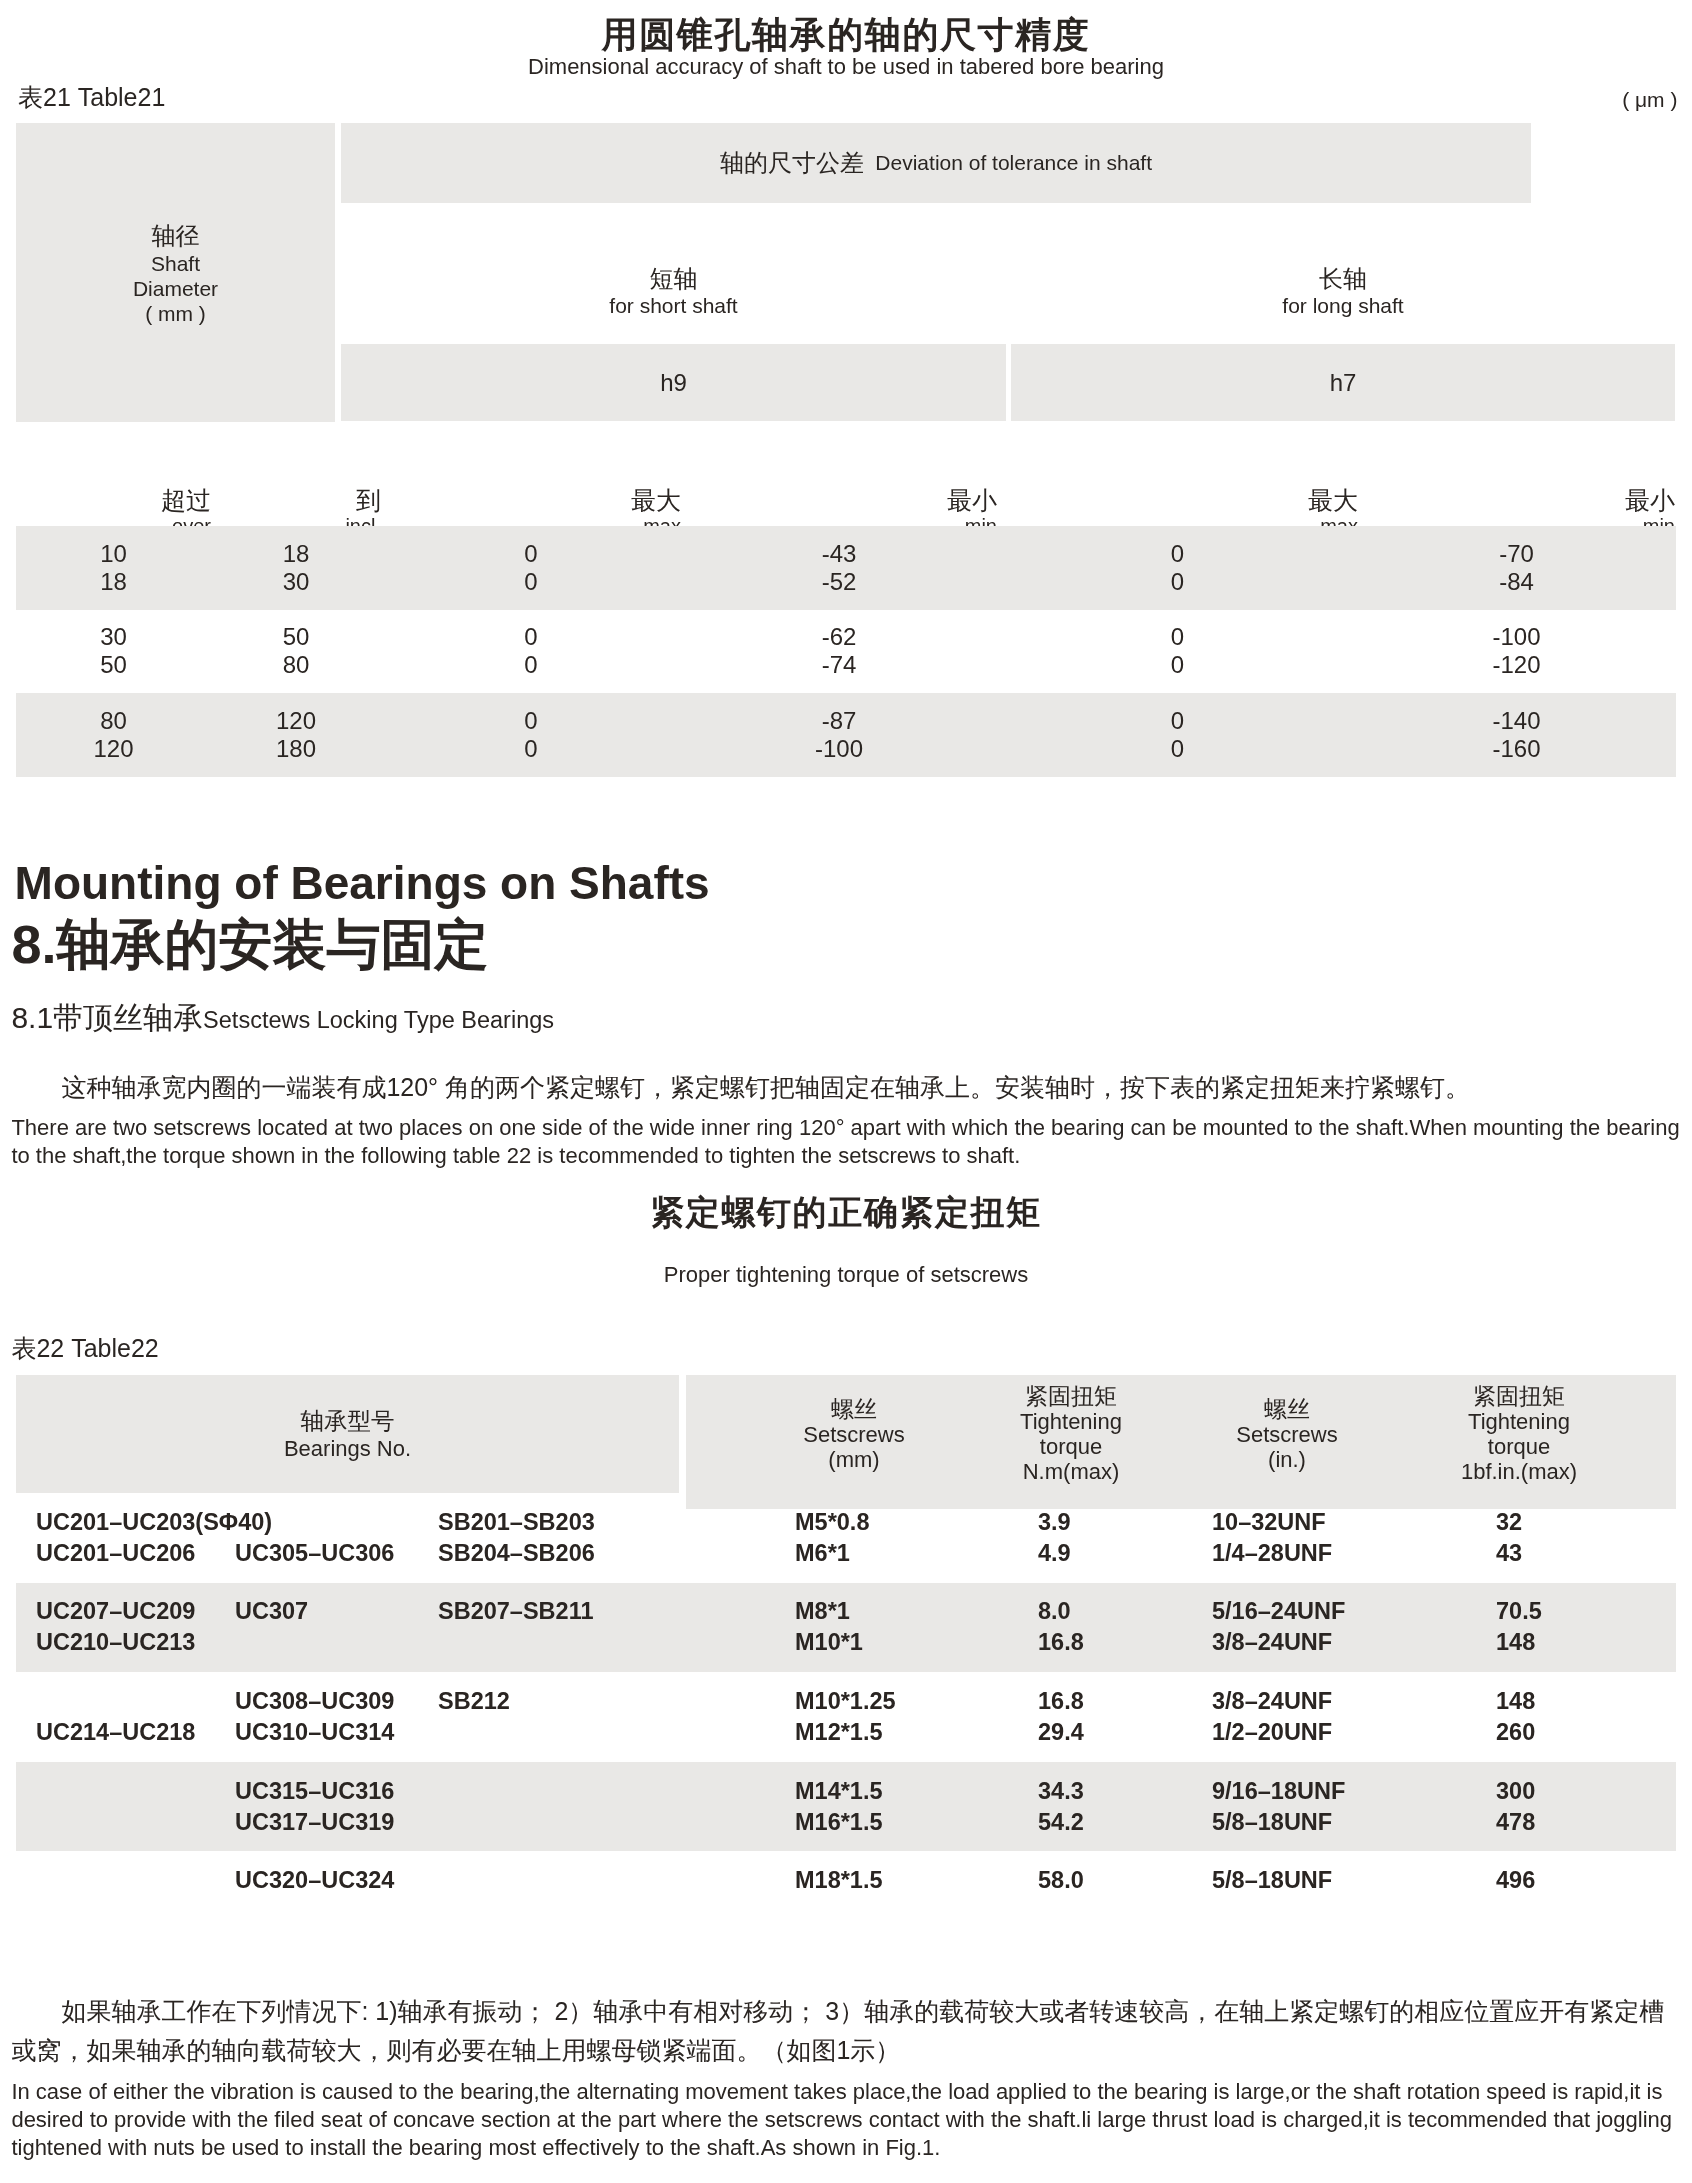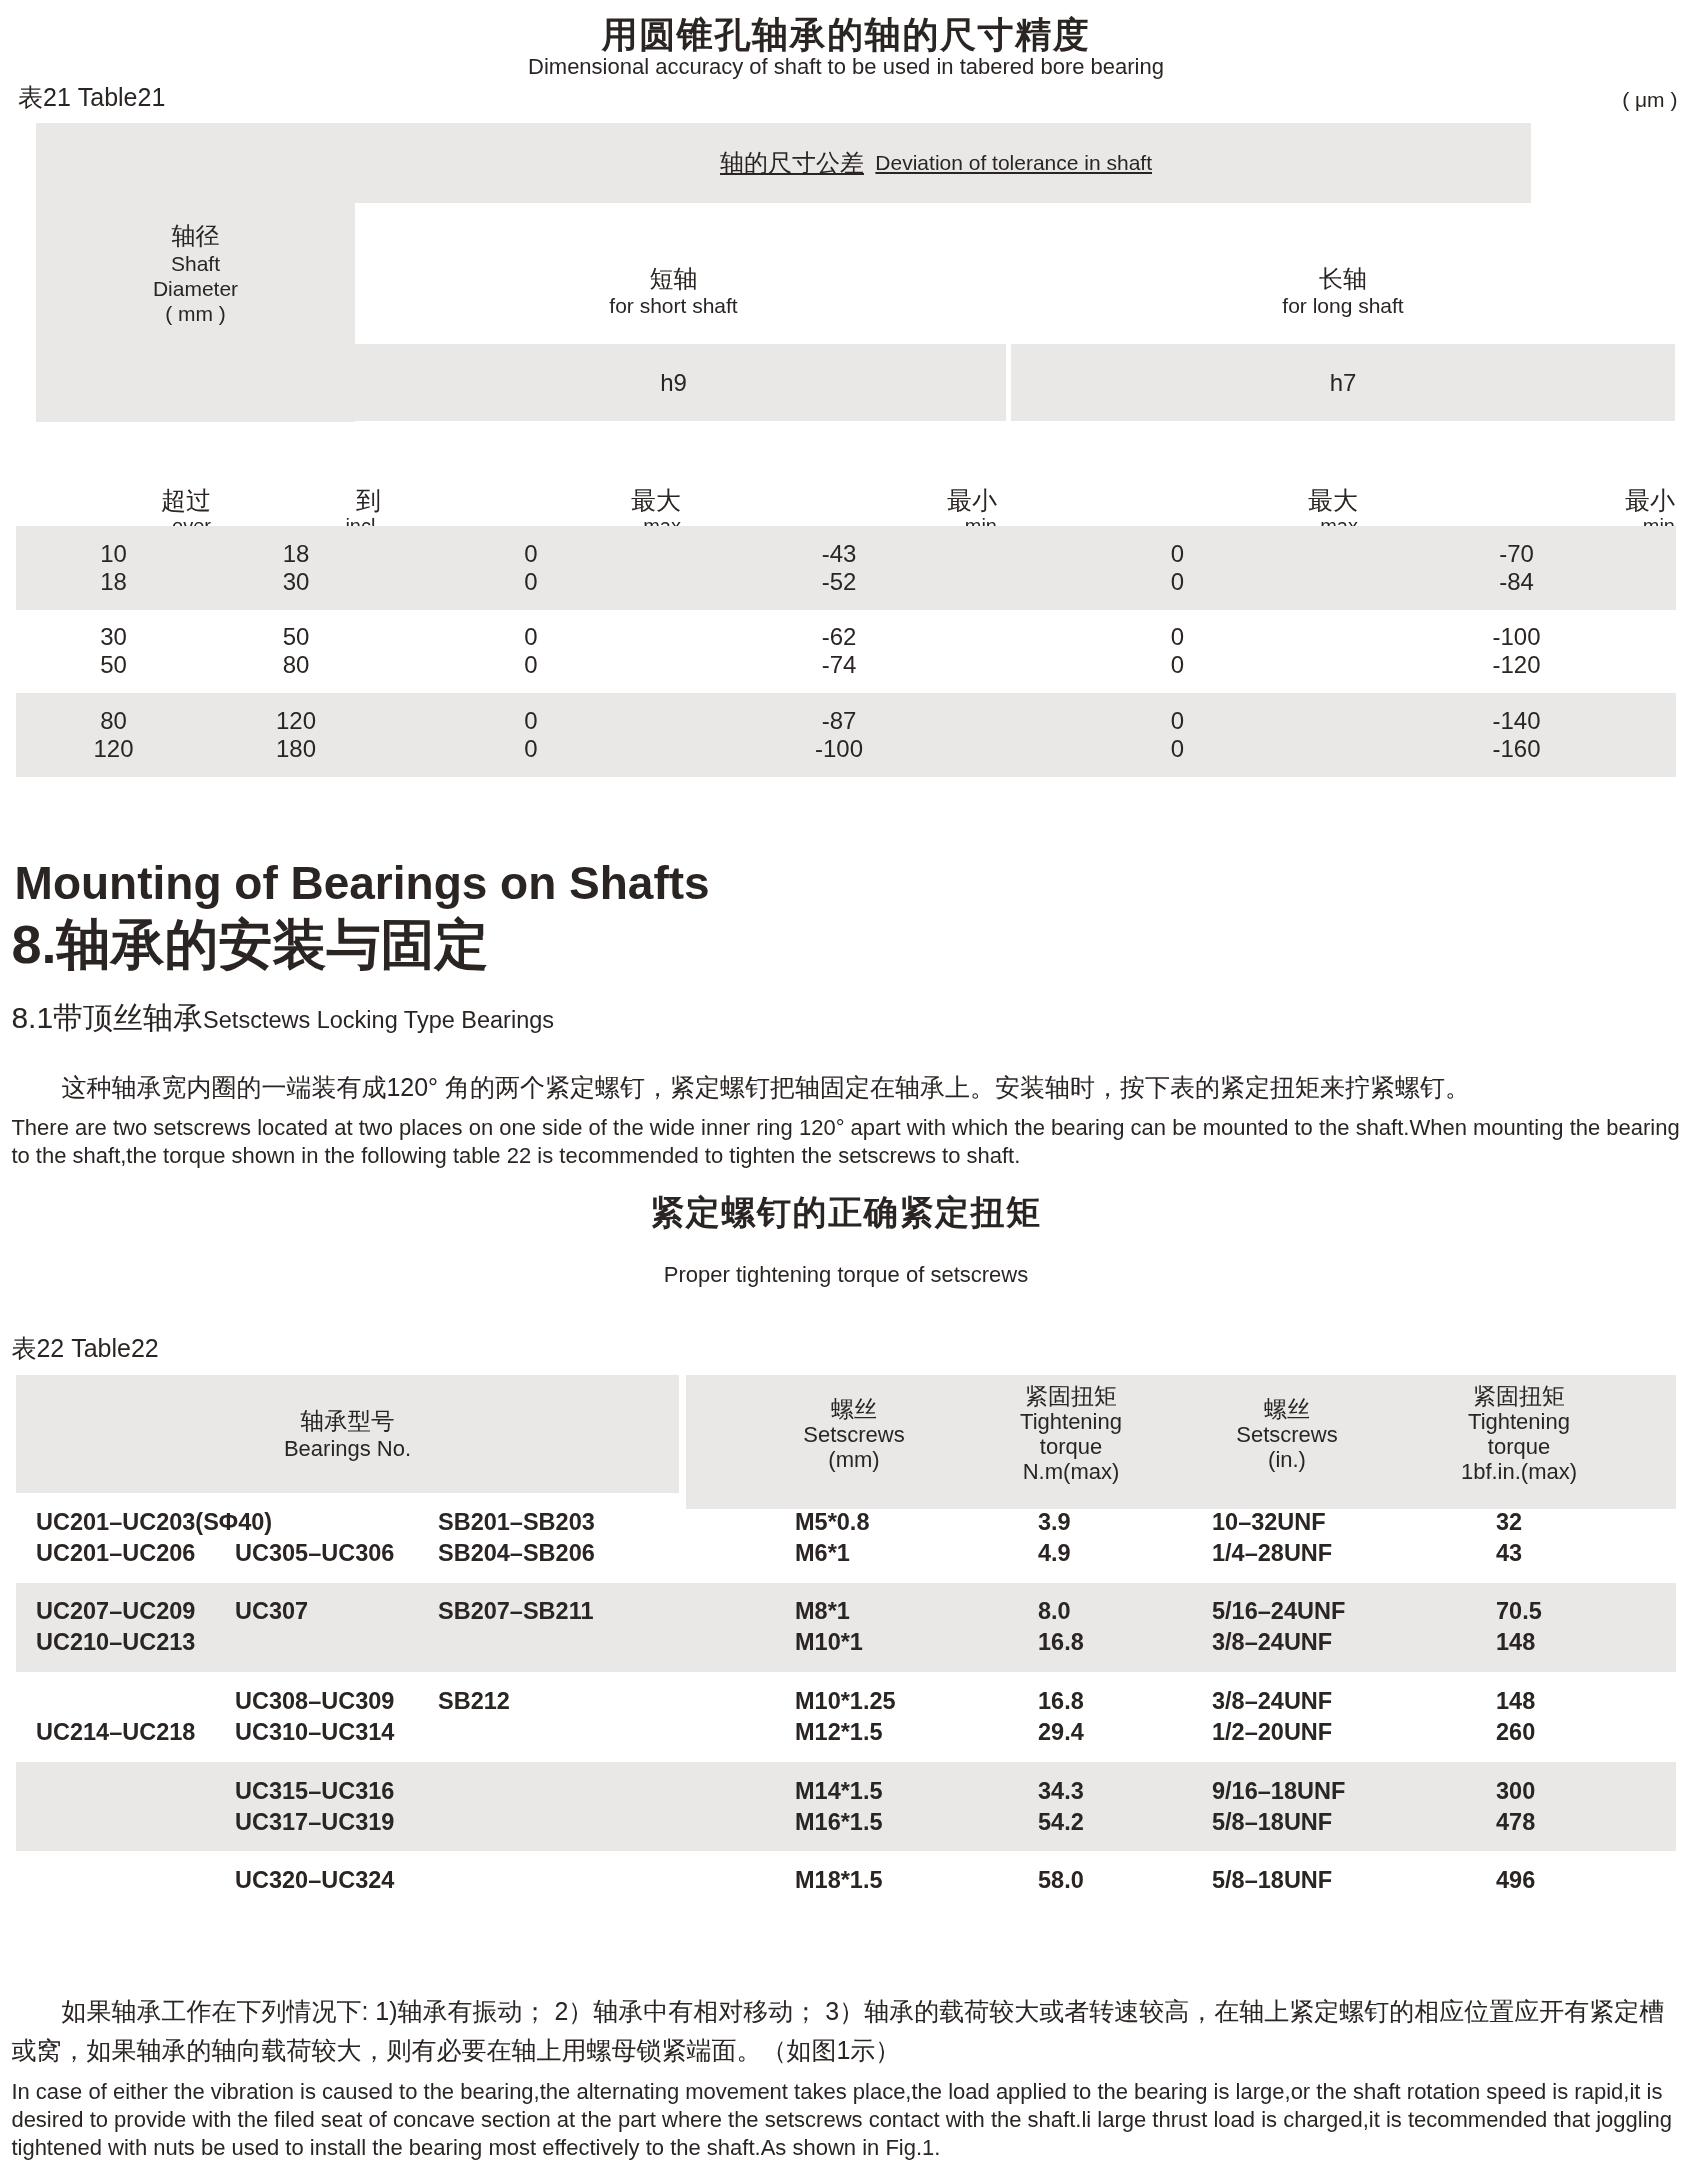--- a/index.html
+++ b/index.html
@@ -15,25 +15,25 @@
   .doc-title{position:absolute;top:11.4px;left:0;width:100%;text-align:center;
     font-size:36px;font-weight:bold;letter-spacing:1.6px;}
   .doc-subtitle{position:absolute;top:54px;left:0;width:100%;text-align:center;
     font-size:22px;}
   .t21-label{position:absolute;top:81px;left:18px;font-size:25px;}
   .t21-unit{position:absolute;top:88px;right:14.6px;font-size:21px;}
 
   
   .table21{position:absolute;left:16px;top:123px;width:1660px;height:661px;}
   .t21-shaftcol{left:0;top:0;width:319px;height:299px;
-    display:flex;flex-direction:column;justify-content:center;align-items:center;margin-left:20px;}
+    display:flex;flex-direction:column;justify-content:center;align-items:center;}
   .t21-shaftcol .l-cjk{font-size:24px;line-height:31px;}
   .t21-shaftcol .l-en{font-size:21px;line-height:25px;}
   .t21-devbox{left:325px;top:0;width:1190px;height:80px;
-    display:flex;justify-content:center;align-items:center;gap:11.4px;text-decoration:underline;}
+    display:flex;justify-content:center;align-items:center;gap:11.4px;}
   .t21-devbox .d-cjk{font-size:24px;}
   .t21-devbox .d-en{font-size:21px;}
   .t21-grouplbl{position:absolute;top:112px;text-align:center;margin-top:28px;}
   .t21-grouplbl .g-cjk{font-size:24px;line-height:31px;}
   .t21-grouplbl .g-en{font-size:21px;line-height:24px;}
   .t21-h9{left:325px;top:221px;width:665px;height:77px;
     display:flex;justify-content:center;align-items:center;font-size:24px;}
   .t21-h7{left:995px;top:221px;width:664px;height:77px;
     display:flex;justify-content:center;align-items:center;font-size:24px;}
   .t21-colhead{position:absolute;left:0;top:342px;width:1660px;display:grid;

